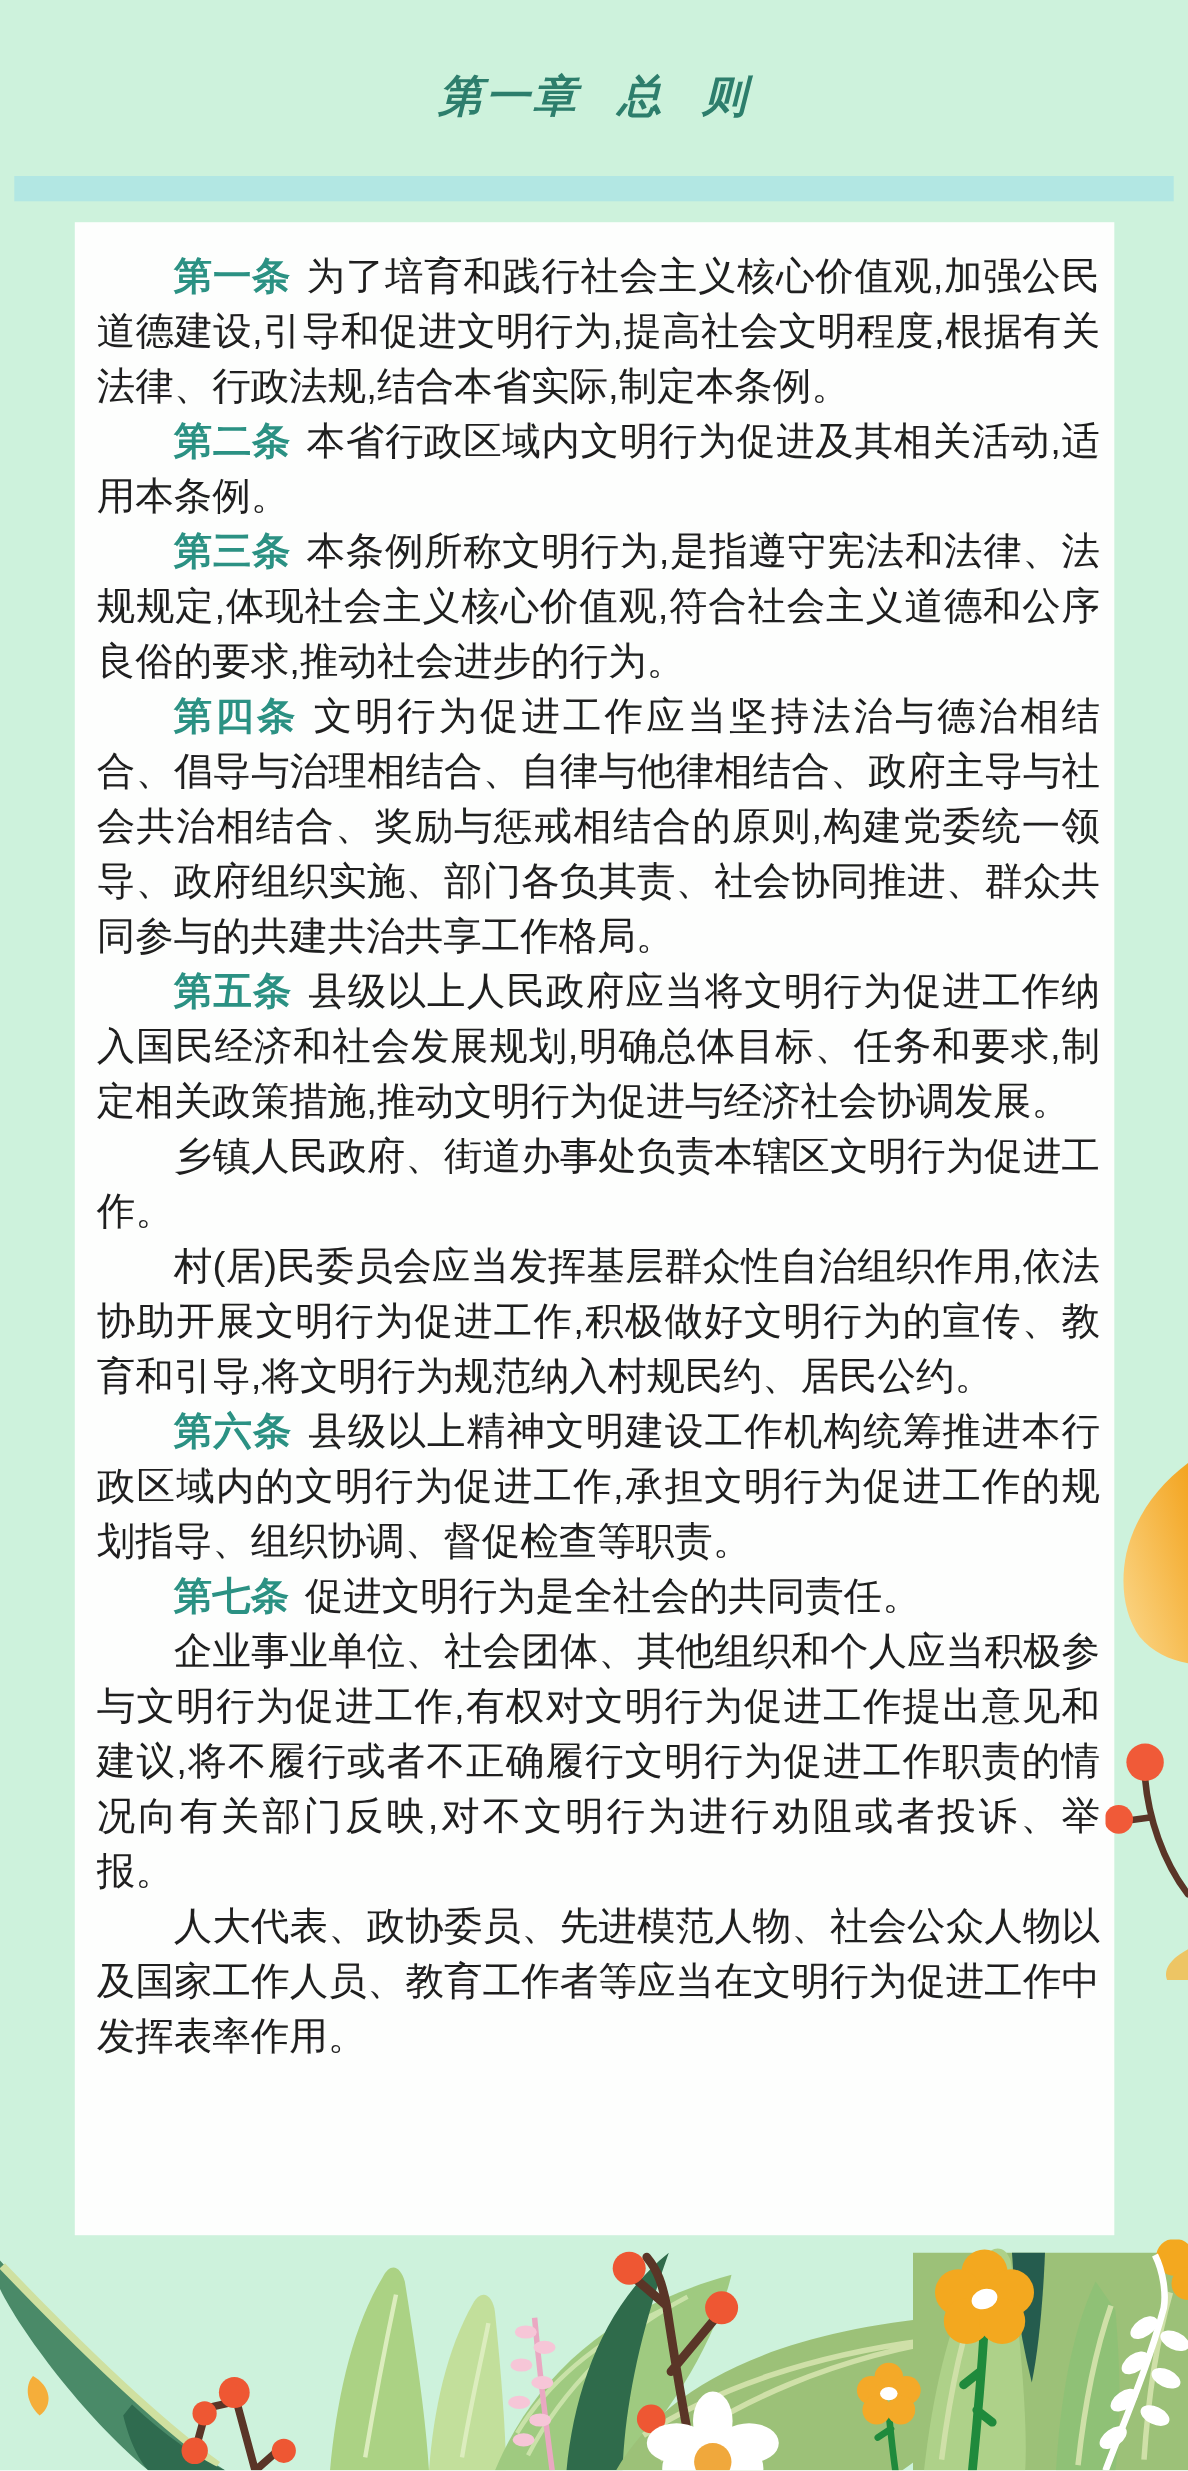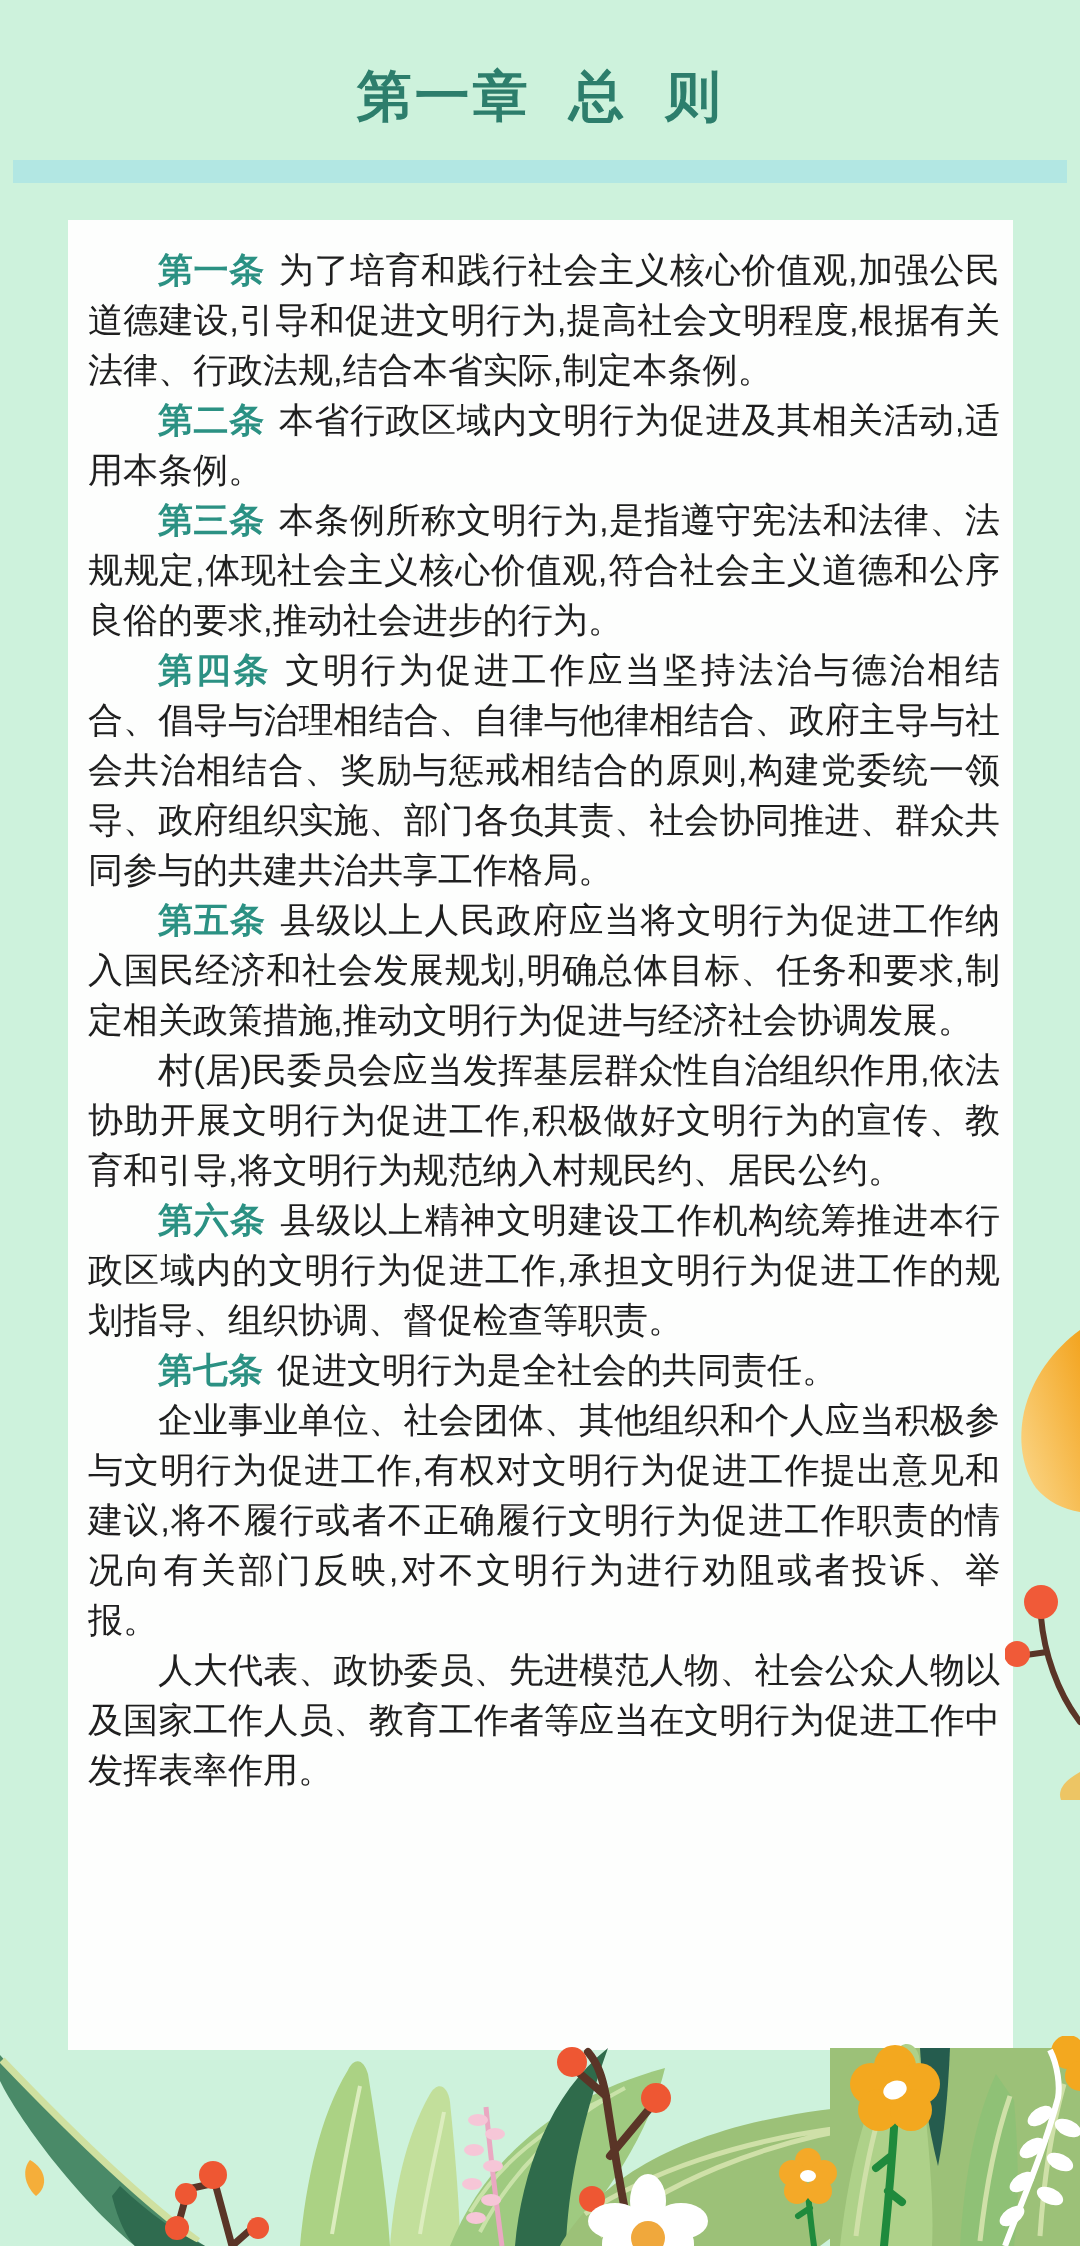--- a/index.html
+++ b/index.html
@@ -15,36 +15,37 @@
   .page{
     position:relative;
     width:1080px;height:2246px;
     background:var(--page-bg);
     overflow:hidden;
   }
   .chapter-title{
     position:absolute;
     top:60px;left:0;width:1080px;
     text-align:center;
-    font-size:55px;
+    font-size:40px;
     font-weight:900;
     letter-spacing:3px;
     word-spacing:20px;
     color:var(--title);
     margin:0;
+    font-style:italic;
   }
   .divider{
     position:absolute;
     top:160px;left:13px;
     width:1054px;height:23px;
     background:var(--divider);
   }
   .card{
     position:absolute;
-    top:220px;left:68px;
+    top:202px;left:68px;
     width:945px;height:1830px;
     background:var(--card-bg);
     box-sizing:border-box;
     padding:25px 13px 0 20px;
   }
   .para{
     margin:0;
     font-size:35px;
     line-height:50px;
     font-weight:500;
@@ -77,20 +78,21 @@
 
   <div class="divider"></div>
 
   <div class="card">
     <div>
         <p class="para"><span class="article-label">第一条</span>为了培育和践行社会主义核心价值观,加强公民道德建设,引导和促进文明行为,提高社会文明程度,根据有关法律、行政法规,结合本省实际,制定本条例。</p>
         <p class="para"><span class="article-label">第二条</span>本省行政区域内文明行为促进及其相关活动,适用本条例。</p>
         <p class="para"><span class="article-label">第三条</span>本条例所称文明行为,是指遵守宪法和法律、法规规定,体现社会主义核心价值观,符合社会主义道德和公序良俗的要求,推动社会进步的行为。</p>
         <p class="para"><span class="article-label">第四条</span>文明行为促进工作应当坚持法治与德治相结合、倡导与治理相结合、自律与他律相结合、政府主导与社会共治相结合、奖励与惩戒相结合的原则,构建党委统一领导、政府组织实施、部门各负其责、社会协同推进、群众共同参与的共建共治共享工作格局。</p>
         <p class="para"><span class="article-label">第五条</span>县级以上人民政府应当将文明行为促进工作纳入国民经济和社会发展规划,明确总体目标、任务和要求,制定相关政策措施,推动文明行为促进与经济社会协调发展。</p>
+        <p class="para">乡镇人民政府、街道办事处负责本辖区文明行为促进工作。</p>
         <p class="para">村(居)民委员会应当发挥基层群众性自治组织作用,依法协助开展文明行为促进工作,积极做好文明行为的宣传、教育和引导,将文明行为规范纳入村规民约、居民公约。</p>
         <p class="para"><span class="article-label">第六条</span>县级以上精神文明建设工作机构统筹推进本行政区域内的文明行为促进工作,承担文明行为促进工作的规划指导、组织协调、督促检查等职责。</p>
         <p class="para"><span class="article-label">第七条</span>促进文明行为是全社会的共同责任。</p>
         <p class="para">企业事业单位、社会团体、其他组织和个人应当积极参与文明行为促进工作,有权对文明行为促进工作提出意见和建议,将不履行或者不正确履行文明行为促进工作职责的情况向有关部门反映,对不文明行为进行劝阻或者投诉、举报。</p>
         <p class="para">人大代表、政协委员、先进模范人物、社会公众人物以及国家工作人员、教育工作者等应当在文明行为促进工作中发挥表率作用。</p>
       </div>
   </div>
 
   <svg class="flora-bottom" viewBox="0 0 1080 210" xmlns="http://www.w3.org/2000/svg" aria-hidden="true">
 

